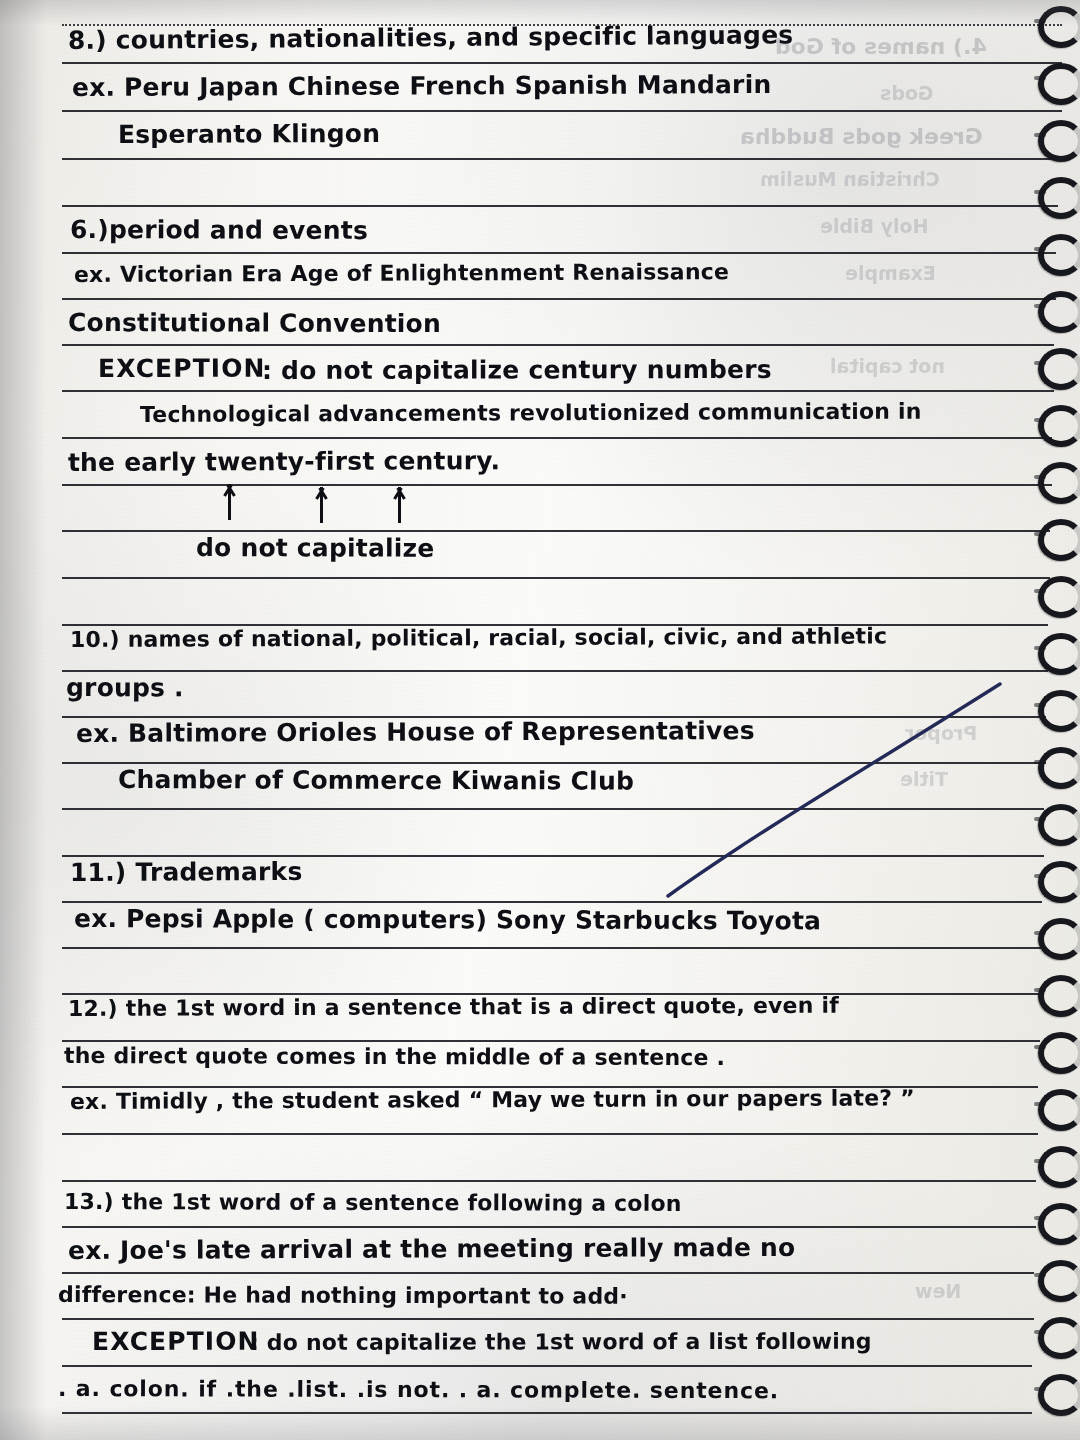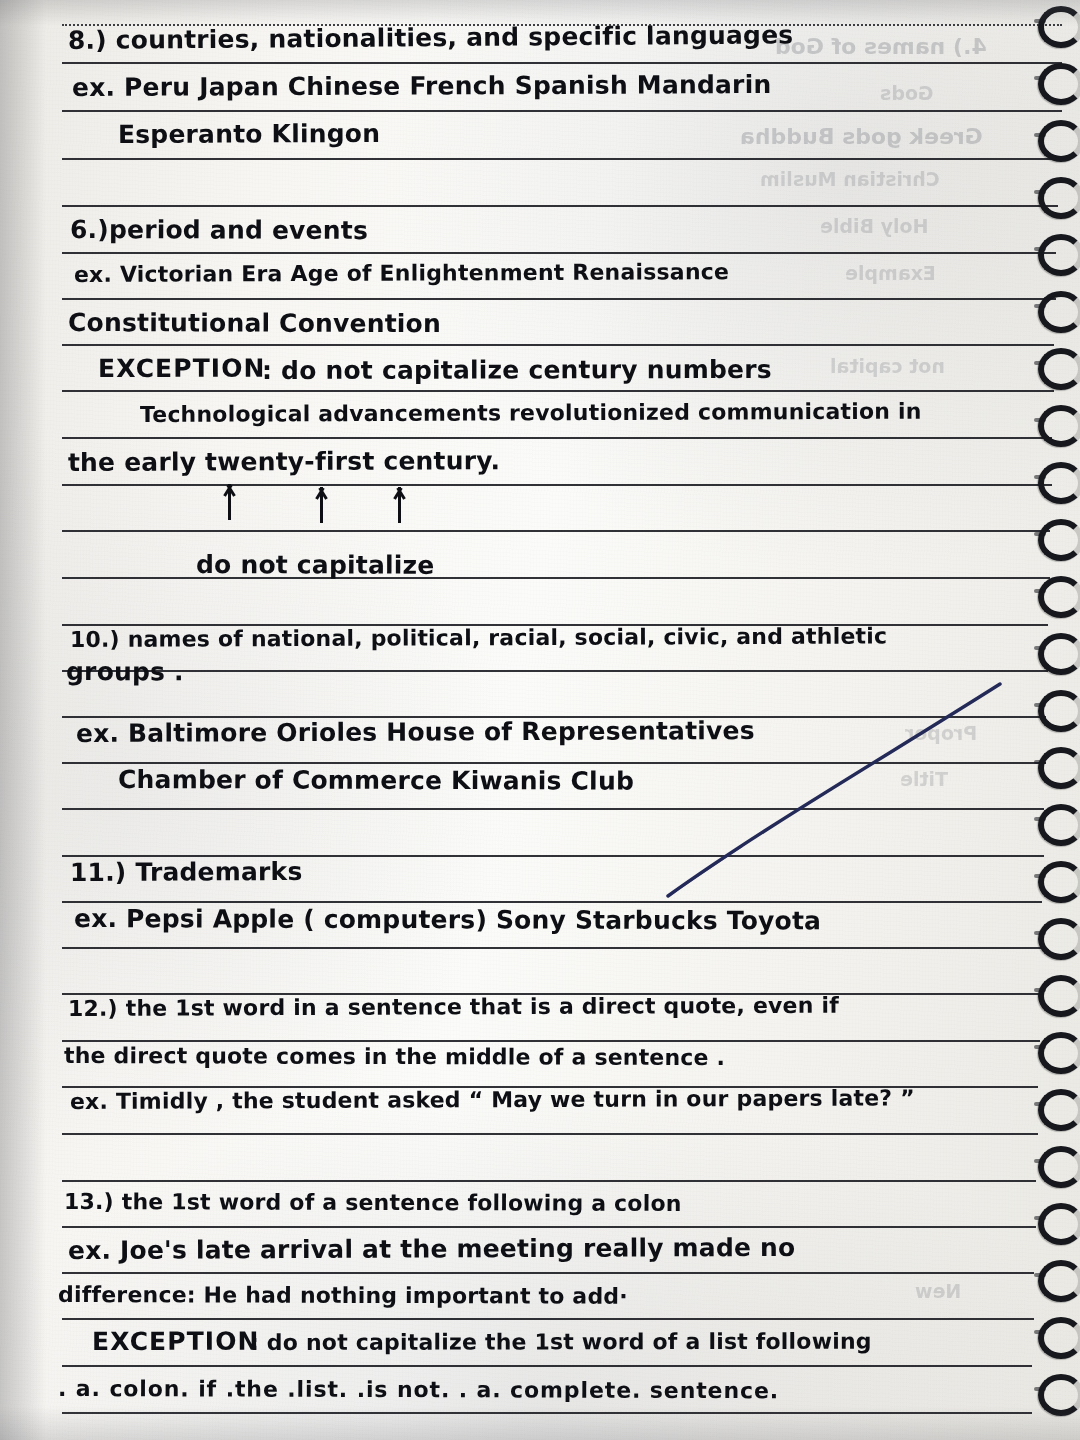--- a/index.html
+++ b/index.html
@@ -212,24 +212,24 @@
   <div class="hw bold j4" style="left:98px;  top:354px;">EXCEPTION</div>
   <div class="hw j4" style="left:262px; top:356px;">: do not capitalize century numbers</div>
 
   <div class="hw small j2" style="left:140px; top:402px;">Technological advancements revolutionized communication in</div>
   <div class="hw j2" style="left:68px;  top:448px;">the early  twenty-first  century.</div>
 
   <div class="arrow" style="left:228px; top:484px;"></div>
   <div class="arrow" style="left:320px; top:487px;"></div>
   <div class="arrow" style="left:398px; top:487px;"></div>
 
-  <div class="hw j3" style="left:196px; top:533px;margin-top:17px;">do not   capitalize</div>
+  <div class="hw j3" style="left:196px; top:533px;">do not   capitalize</div>
 
   <div class="hw small j2" style="left:70px;  top:627px;">10.) names of national, political, racial, social, civic, and athletic</div>
-  <div class="hw j3" style="left:66px;  top:657px;">groups .</div>
+  <div class="hw j3" style="left:66px;  top:673px;">groups .</div>
   <div class="hw j2" style="left:76px;  top:719px;">ex. Baltimore Orioles   House of Representatives</div>
   <div class="hw j3" style="left:118px; top:765px;">Chamber of Commerce    Kiwanis Club</div>
 
   <div class="hw j2" style="left:70px;  top:858px;">11.) Trademarks</div>
   <div class="hw j3" style="left:74px;  top:904px;">ex.   Pepsi  Apple ( computers)  Sony  Starbucks  Toyota</div>
 
   <div class="hw small j2" style="left:68px;  top:996px;">12.) the 1st word in a sentence that is a direct quote,  even if</div>
   <div class="hw small j3" style="left:64px;  top:1043px;">the direct quote comes in the middle  of a  sentence .</div>
   <div class="hw small j2" style="left:70px;  top:1089px;">ex.   Timidly , the student asked “ May we turn in our papers late? ”</div>
 

